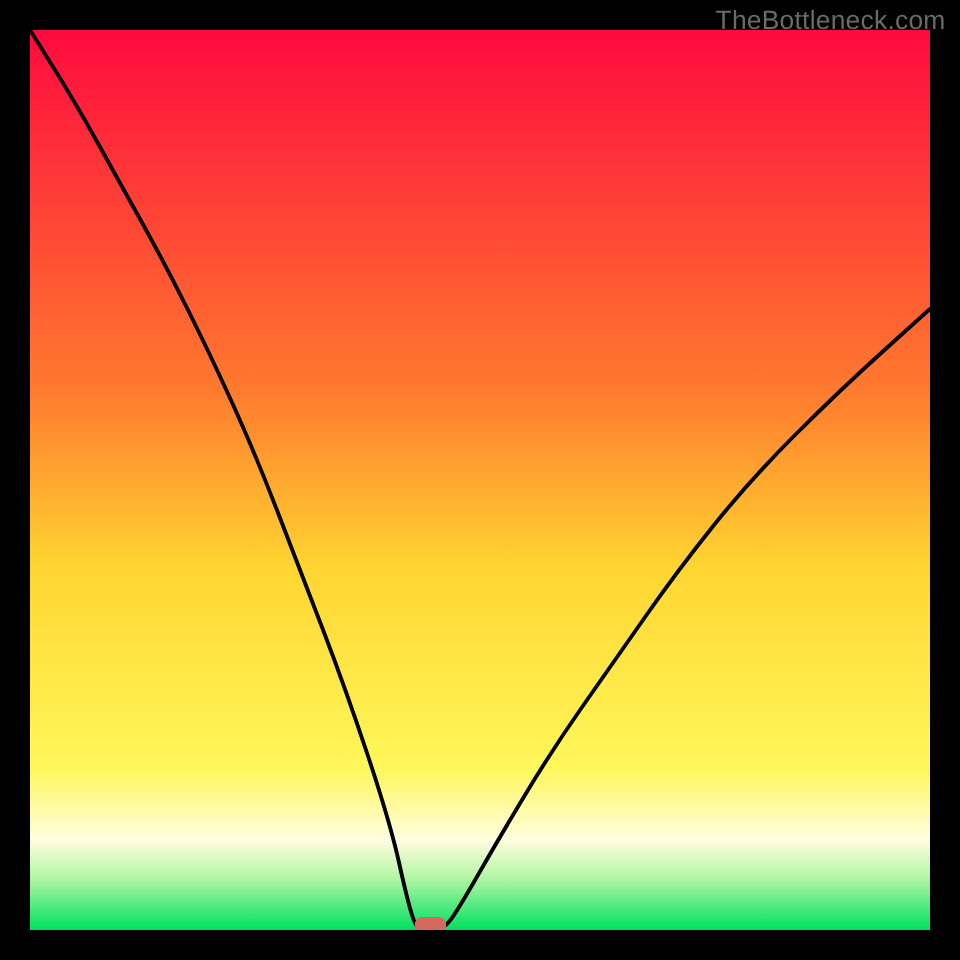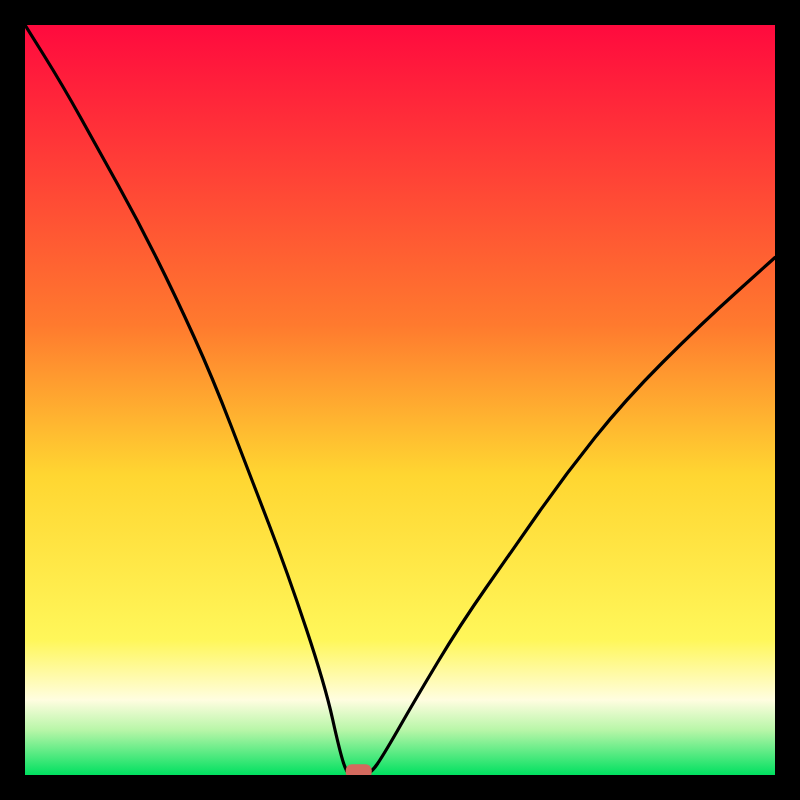--- a/index.html
+++ b/index.html
@@ -44,20 +44,21 @@
     top: 0;
     width: 750px;
     height: 750px;
     display: block;
   }
 </style>
 </head>
 <body>
 
 <div class="frame">
+  <div class="watermark">TheBottleneck.com</div>
 
   <div class="plot-area">
     <svg class="chart" viewBox="0 0 750 750" preserveAspectRatio="none">
       <defs>
         <linearGradient id="bg-grad" x1="0" y1="0" x2="0" y2="1">
         <stop offset="0.00%" stop-color="#ff0a3e"></stop>
             <stop offset="40.00%" stop-color="#ff7a2e"></stop>
             <stop offset="60.00%" stop-color="#ffd631"></stop>
             <stop offset="82.00%" stop-color="#fff75a"></stop>
             <stop offset="90.00%" stop-color="#fffde0"></stop>

